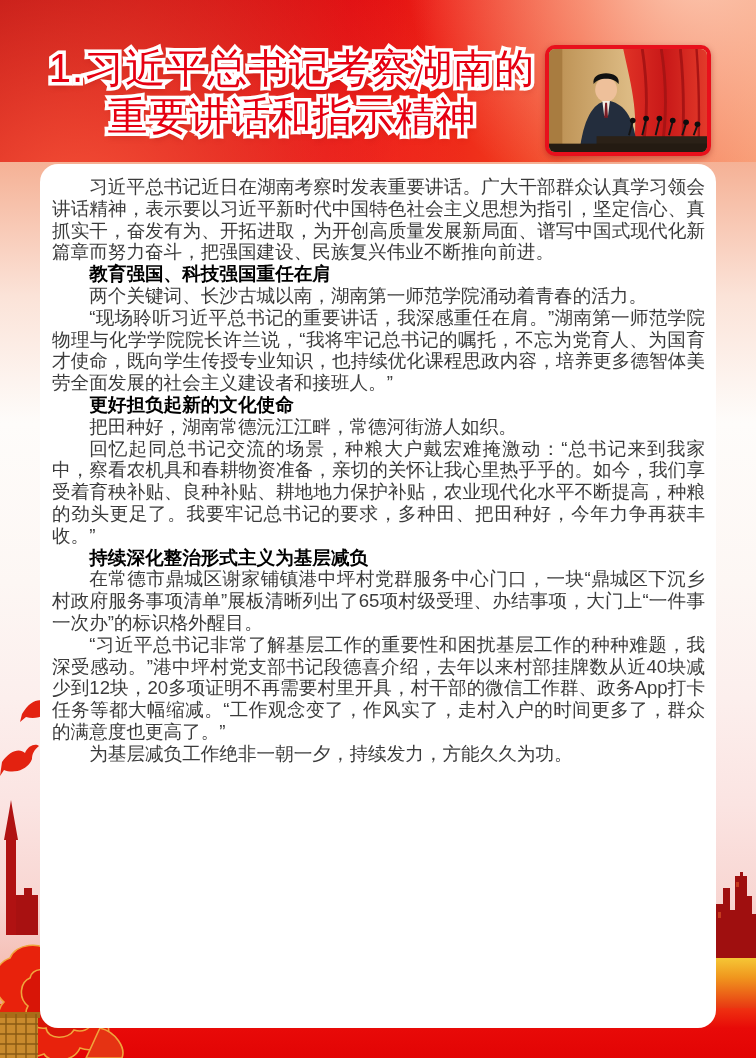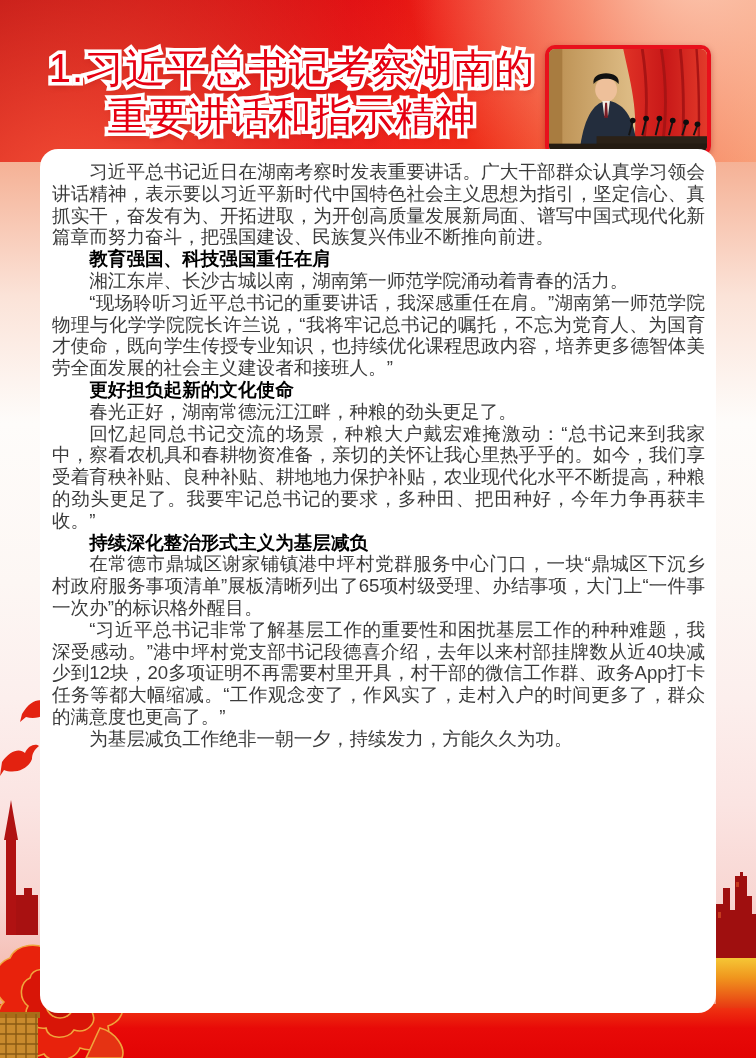--- a/index.html
+++ b/index.html
@@ -39,21 +39,21 @@
   }
   .title .fill{position:relative;color:#e60012;}
   .photo-frame{
     position:absolute;left:545px;top:45px;width:166px;height:111px;
     border:4px solid #e8101c;border-radius:10px;overflow:hidden;
     box-shadow:0 2px 6px rgba(120,0,0,.35);background:#d9b887;box-sizing:border-box;
   }
   .photo-frame svg{display:block;width:100%;height:100%;}
   
   .article{
-    position:absolute;left:40px;top:149px;width:676px;height:864px;
+    position:absolute;left:40px;top:164px;width:676px;height:864px;
     background:#ffffff;border-radius:18px;box-sizing:border-box;
     padding:12px 11px 0 12px;z-index:5;
   }
   .article p{margin:0;text-indent:2em;font-size:18.6px;line-height:21.8px;
     text-align:justify;color:#3b3b3b;}
   .article p.subhead{color:#000000;font-weight:bold;}
   
   .deco{position:absolute;z-index:2;}
   .bottom-band{
     position:absolute;left:0;top:1004px;width:756px;height:54px;z-index:1;
@@ -181,24 +181,24 @@
       <line x1="6" y1="2" x2="6" y2="46"></line>
         <line x1="16" y1="2" x2="16" y2="46"></line>
       <line x1="26" y1="2" x2="26" y2="46"></line>
         <line x1="36" y1="2" x2="36" y2="46"></line>
     </g>
   </svg>
 
   <div class="article">
     <p class="para">习近平总书记近日在湖南考察时发表重要讲话。广大干部群众认真学习领会讲话精神，表示要以习近平新时代中国特色社会主义思想为指引，坚定信心、真抓实干，奋发有为、开拓进取，为开创高质量发展新局面、谱写中国式现代化新篇章而努力奋斗，把强国建设、民族复兴伟业不断推向前进。</p>
     <p class="subhead">教育强国、科技强国重任在肩</p>
-    <p class="para">湘江东岸、长沙古城以南，湖南第一师范学院涌动着青春的活力。</p>
+    <p class="para">两个关键词、长沙古城以南，湖南第一师范学院涌动着青春的活力。</p>
     <p class="para">“现场聆听习近平总书记的重要讲话，我深感重任在肩。”湖南第一师范学院物理与化学学院院长许兰说，“我将牢记总书记的嘱托，不忘为党育人、为国育才使命，既向学生传授专业知识，也持续优化课程思政内容，培养更多德智体美劳全面发展的社会主义建设者和接班人。”</p>
     <p class="subhead">更好担负起新的文化使命</p>
-    <p class="para">春光正好，湖南常德沅江江畔，种粮的劲头更足了。</p>
+    <p class="para">把田种好，湖南常德沅江江畔，常德河街游人如织。</p>
     <p class="para">回忆起同总书记交流的场景，种粮大户戴宏难掩激动：“总书记来到我家中，察看农机具和春耕物资准备，亲切的关怀让我心里热乎乎的。如今，我们享受着育秧补贴、良种补贴、耕地地力保护补贴，农业现代化水平不断提高，种粮的劲头更足了。我要牢记总书记的要求，多种田、把田种好，今年力争再获丰收。”</p>
     <p class="subhead">持续深化整治形式主义为基层减负</p>
     <p class="para">在常德市鼎城区谢家铺镇港中坪村党群服务中心门口，一块“鼎城区下沉乡村政府服务事项清单”展板清晰列出了65项村级受理、办结事项，大门上“一件事一次办”的标识格外醒目。</p>
     <p class="para">“习近平总书记非常了解基层工作的重要性和困扰基层工作的种种难题，我深受感动。”港中坪村党支部书记段德喜介绍，去年以来村部挂牌数从近40块减少到12块，20多项证明不再需要村里开具，村干部的微信工作群、政务App打卡任务等都大幅缩减。“工作观念变了，作风实了，走村入户的时间更多了，群众的满意度也更高了。”</p>
     <p class="para">为基层减负工作绝非一朝一夕，持续发力，方能久久为功。</p>
   </div>
 
 </div>
 
 </body></html>

